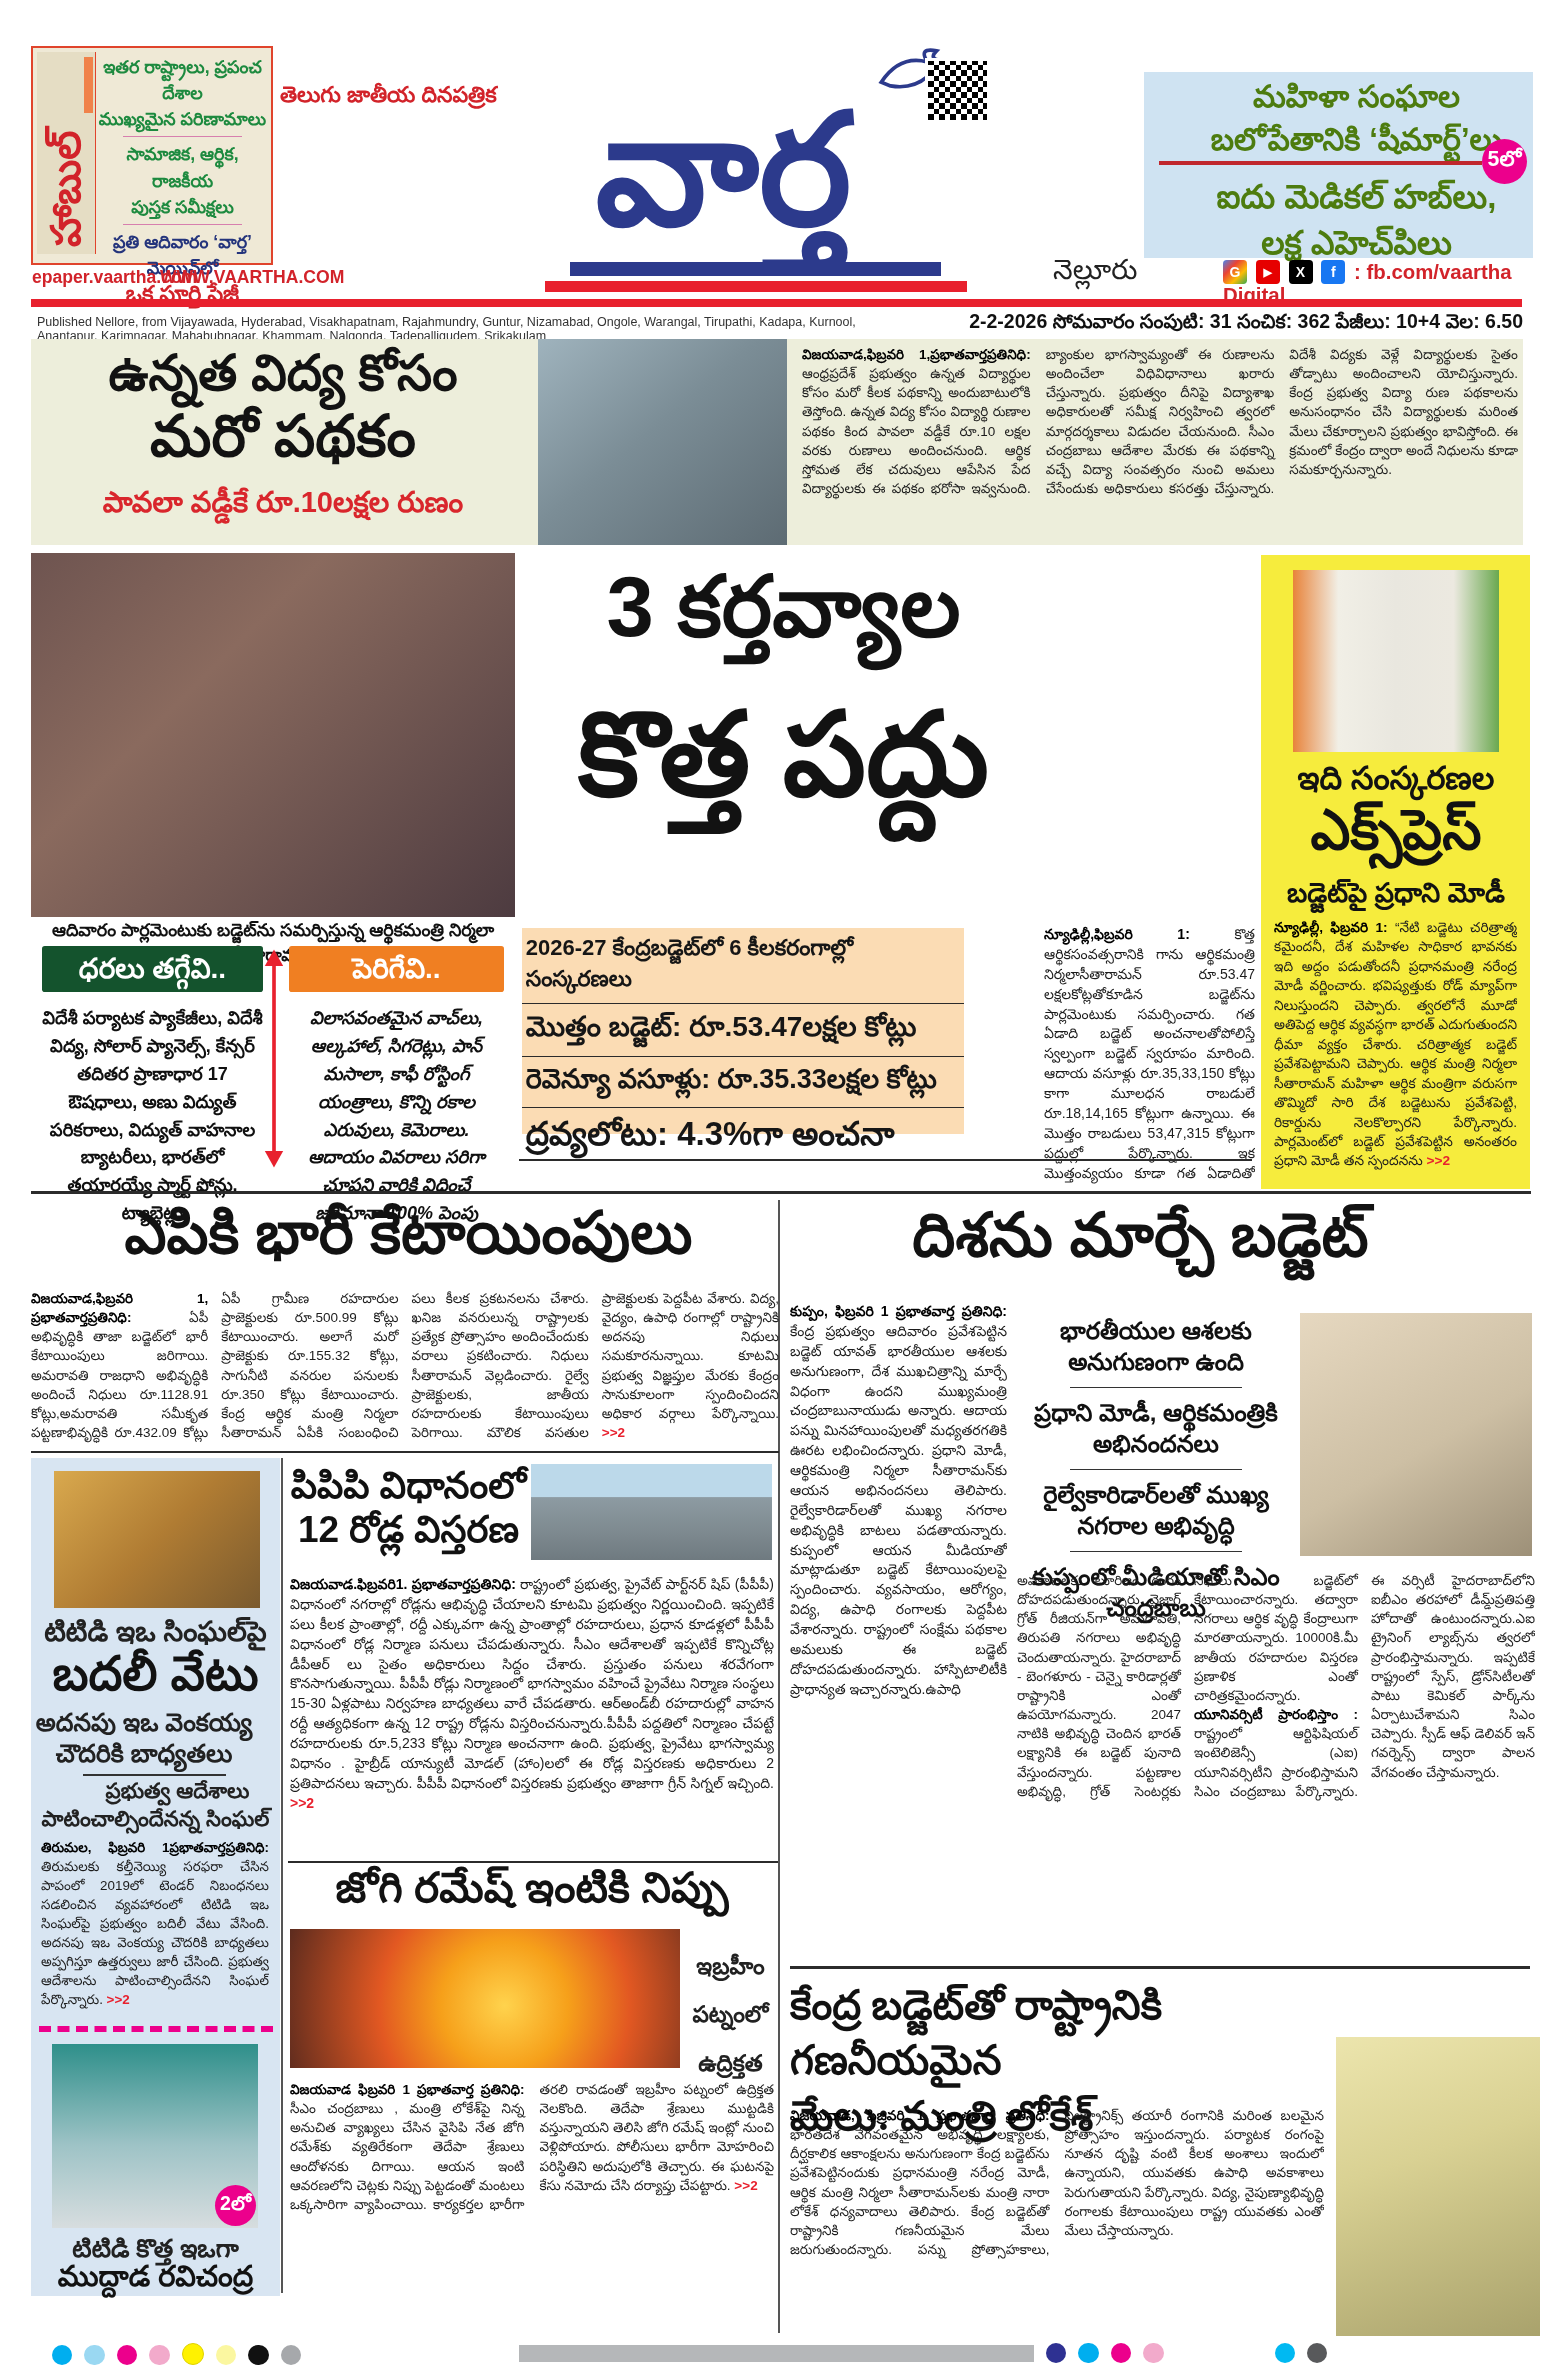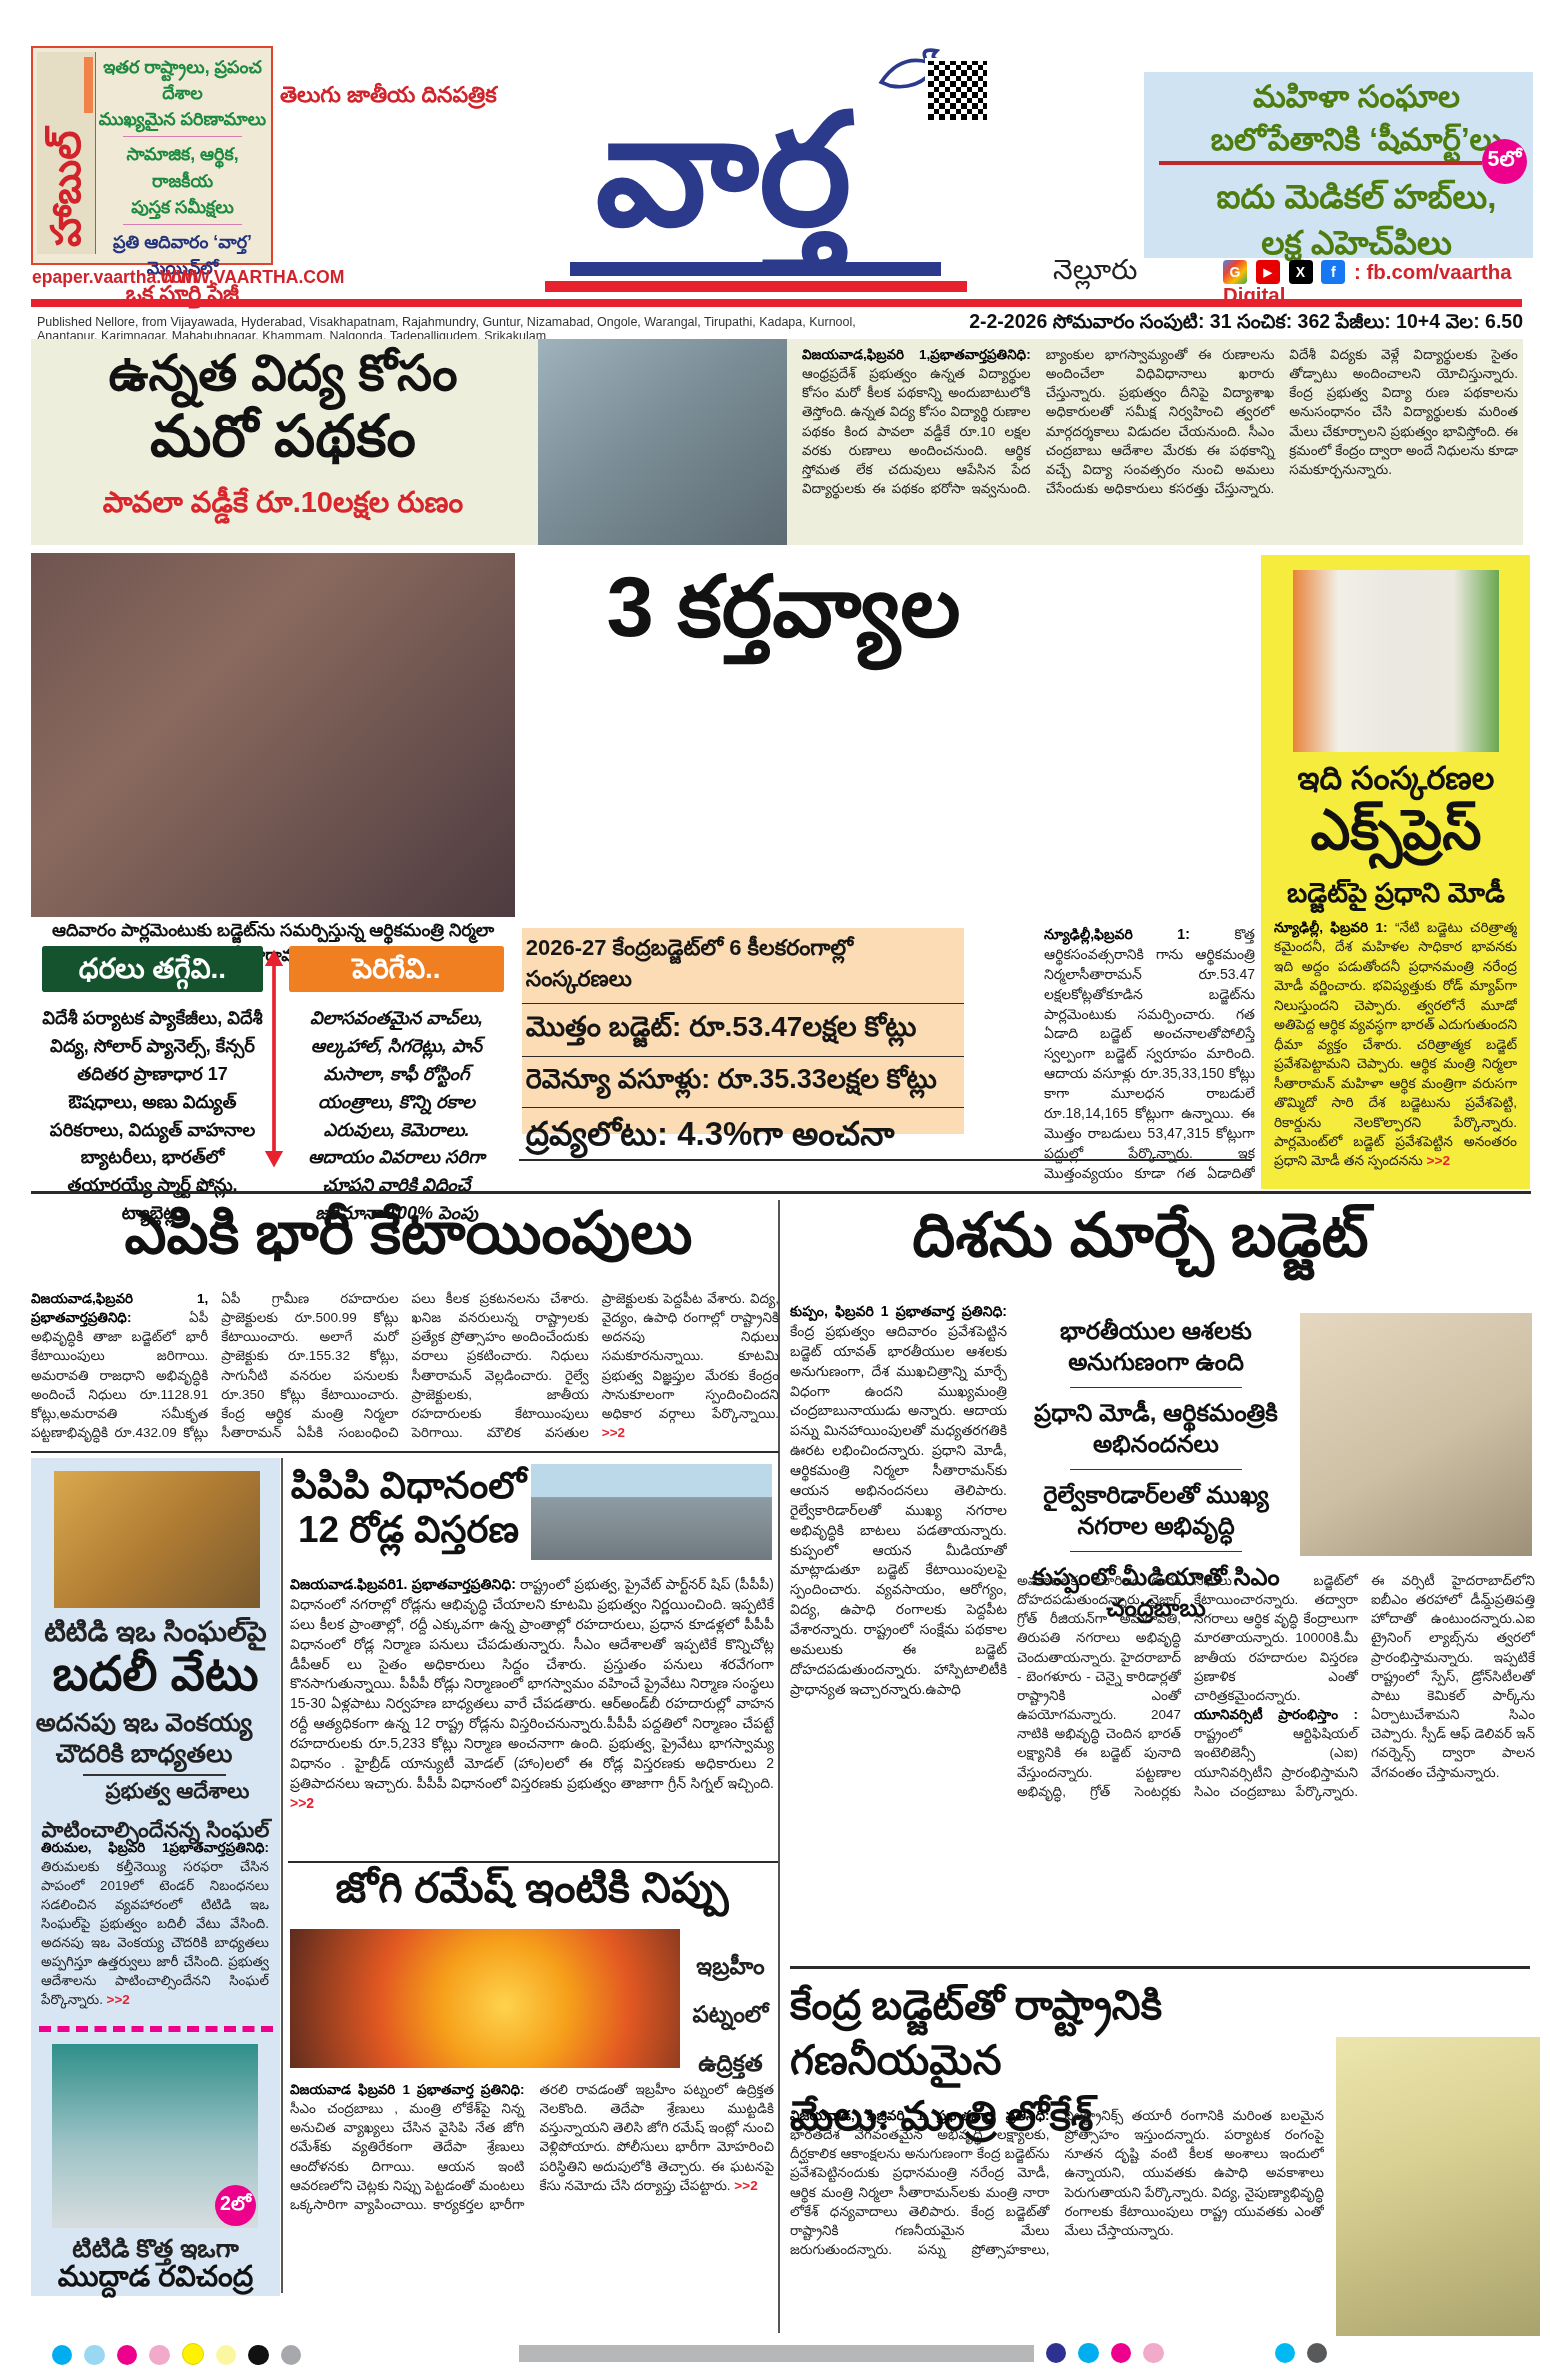--- a/index.html
+++ b/index.html
@@ -107,20 +107,21 @@
   <div class="abs pricetxt" style="left:42px;top:1005px;width:221px;">విదేశీ పర్యాటక ప్యాకేజీలు,  విదేశీ విద్య, సోలార్ ప్యానెల్స్, కేన్సర్ తదితర ప్రాణాధార 17 ఔషధాలు, అణు విద్యుత్ పరికరాలు, విద్యుత్ వాహనాల బ్యాటరీలు, భారత్‌లో తయారయ్యే స్మార్ట్ ఫోన్లు, ట్యాబ్లెట్లు</div>
   <svg class="abs" style="left:263px;top:948px;" width="22" height="221" viewBox="0 0 24 238">
     <line x1="12" y1="16" x2="12" y2="222" stroke="#e8212e" stroke-width="4"></line>
     <path d="M12 0 L22 18 L2 18 Z" fill="#e8212e"></path>
     <path d="M12 238 L22 220 L2 220 Z" fill="#e8212e"></path>
   </svg>
   <div class="abs boxhdr" style="left:289px;top:946px;width:215px;height:46px;background:#f07f22;">పెరిగేవి..</div>
   <div class="abs pricetxt" style="left:289px;top:1005px;width:215px;font-style:italic;">విలాసవంతమైన వాచ్‌లు, ఆల్కహాల్, సిగరెట్లు, పాన్ మసాలా, కాఫీ రోస్టింగ్ యంత్రాలు, కొన్ని రకాల ఎరువులు, కెమెరాలు. ఆదాయం వివరాలు సరిగా చూపని వారికి విధించే జరిమానా 100% పెంపు</div>
 
   <div class="abs hl" style="left:524px;top:562px;width:519px;font-size:85px;">3 కర్తవ్యాల</div>
+  <div class="abs hl" style="left:524px;top:694px;width:519px;font-size:117px;">కొత్త పద్దు</div>
 
   <div class="abs" style="left:522px;top:928px;width:442px;height:206px;background:#fbdcb4;">
     <div class="factrow" style="font-size:22px;">2026-27 కేంద్రబడ్జెట్‌లో 6 కీలకరంగాల్లో సంస్కరణలు</div>
     <div class="factrow" style="font-size:28px;">మొత్తం బడ్జెట్: రూ.53.47లక్షల కోట్లు</div>
     <div class="factrow" style="font-size:27px;">రెవెన్యూ వసూళ్లు: రూ.35.33లక్షల కోట్లు</div>
     <div class="factrow" style="font-size:33px;border-bottom:none;">ద్రవ్యలోటు: 4.3%గా అంచనా</div>
   </div>
 
   <div class="abs bodytxt" style="left:1044px;top:925px;width:211px;height:260px;overflow:hidden;font-size:14px;">
     <span class="dl">న్యూఢిల్లీ,ఫిబ్రవరి 1: </span><span>కొత్త ఆర్థికసంవత్సరానికి గాను ఆర్థికమంత్రి నిర్మలాసీతారామన్ రూ.53.47 లక్షలకోట్లతోకూడిన బడ్జెట్‌ను పార్లమెంటుకు సమర్పించారు. గత ఏడాది బడ్జెట్ అంచనాలతోపోలిస్తే స్వల్పంగా బడ్జెట్ స్వరూపం మారింది. ఆదాయ వసూళ్లు రూ.35,33,150 కోట్లు కాగా మూలధన రాబడులే రూ.18,14,165 కోట్లుగా ఉన్నాయి. ఈ మొత్తం రాబడులు 53,47,315 కోట్లుగా పద్దుల్లో పేర్కొన్నారు. ఇక మొత్తంవ్యయం కూడా గత ఏడాదితో పోలిస్తే సమాంతరంగాపెరుగుతూ వచ్చింది. గత ఏడాది బడ్జెట్ సవరణ అంచనాల్లో రూ. 49,64,842 కోట్లుగా ఉంటే ఈ ఏడాది బడ్జెట్ అంచనాలు రూ.53,47,315 </span>
@@ -168,21 +169,21 @@
   <div class="abs" style="left:31px;top:1458px;width:249px;height:838px;background:#d8e5f2;"></div>
   <div class="abs photo" style="left:54px;top:1471px;width:206px;height:137px;background:linear-gradient(135deg,#d9a94e 0%,#b07c33 50%,#7a5a2e 100%);"></div>
   <div class="abs" style="left:31px;top:1616px;width:249px;text-align:center;font-size:28px;font-weight:bold;color:#222;">టిటిడి ఇఒ సింఘల్‌పై</div>
   <div class="abs hl" style="left:31px;top:1649px;width:249px;font-size:48px;">బదలీ వేటు</div>
   <div class="abs" style="left:31px;top:1707px;width:226px;text-align:center;font-size:25px;font-weight:bold;color:#222;line-height:1.25;">
     <div>అదనపు ఇఒ వెంకయ్య</div>
     <div>చౌదరికి బాధ్యతలు</div>
   </div>
   <div class="abs" style="left:83px;top:1774px;width:143px;height:1.9px;background:#333;"></div>
   <div class="abs" style="left:31px;top:1779px;width:293px;text-align:center;font-size:21.3px;font-weight:bold;color:#222;">ప్రభుత్వ ఆదేశాలు</div>
-  <div class="abs" style="left:31px;top:1807px;width:249px;text-align:center;font-size:21.3px;font-weight:bold;color:#222;margin-top:11px;">పాటించాల్సిందేనన్న సింఘల్</div>
+  <div class="abs" style="left:31px;top:1807px;width:249px;text-align:center;font-size:21.3px;font-weight:bold;color:#222;">పాటించాల్సిందేనన్న సింఘల్</div>
   <div class="abs bodytxt" style="left:41px;top:1838px;width:228px;height:174px;overflow:hidden;font-size:13.4px;">
     <span class="dl">తిరుమల, ఫిబ్రవరి 1ప్రభాతవార్తప్రతినిధి: </span><span>తిరుమలకు కల్తీనెయ్యి సరఫరా చేసిన పాపంలో 2019లో టెండర్ నిబంధనలు సడలించిన వ్యవహారంలో టిటిడి ఇఒ సింఘల్‌పై ప్రభుత్వం బదిలీ వేటు వేసింది. అదనపు ఇఒ వెంకయ్య చౌదరికి బాధ్యతలు అప్పగిస్తూ ఉత్తర్వులు జారీ చేసింది. ప్రభుత్వ ఆదేశాలను పాటించాల్సిందేనని సింఘల్ పేర్కొన్నారు. </span><span class="jump">&gt;&gt;2</span>
   </div>
   <div class="abs" style="left:39px;top:2026px;width:234px;border-top:6.5px dashed #ec008c;"></div>
   <div class="abs photo" style="left:52px;top:2044px;width:206px;height:184px;background:linear-gradient(180deg,#2e8f8a 0%,#9ec3c6 55%,#d7dddf 100%);"></div>
   <div class="abs badge" style="left:215px;top:2185px;width:41px;height:41px;font-size:19.5px;">2లో</div>
   <div class="abs" style="left:31px;top:2234px;width:249px;text-align:center;font-size:25px;font-weight:bold;color:#222;">టిటిడి కొత్త ఇఒగా</div>
   <div class="abs hl" style="left:31px;top:2261px;width:249px;font-size:29px;">ముద్దాడ రవిచంద్ర</div>
 
   <div class="abs" style="left:290px;top:1464px;width:237px;font-size:37px;font-weight:800;color:#111;line-height:1.2;text-align:center;">

